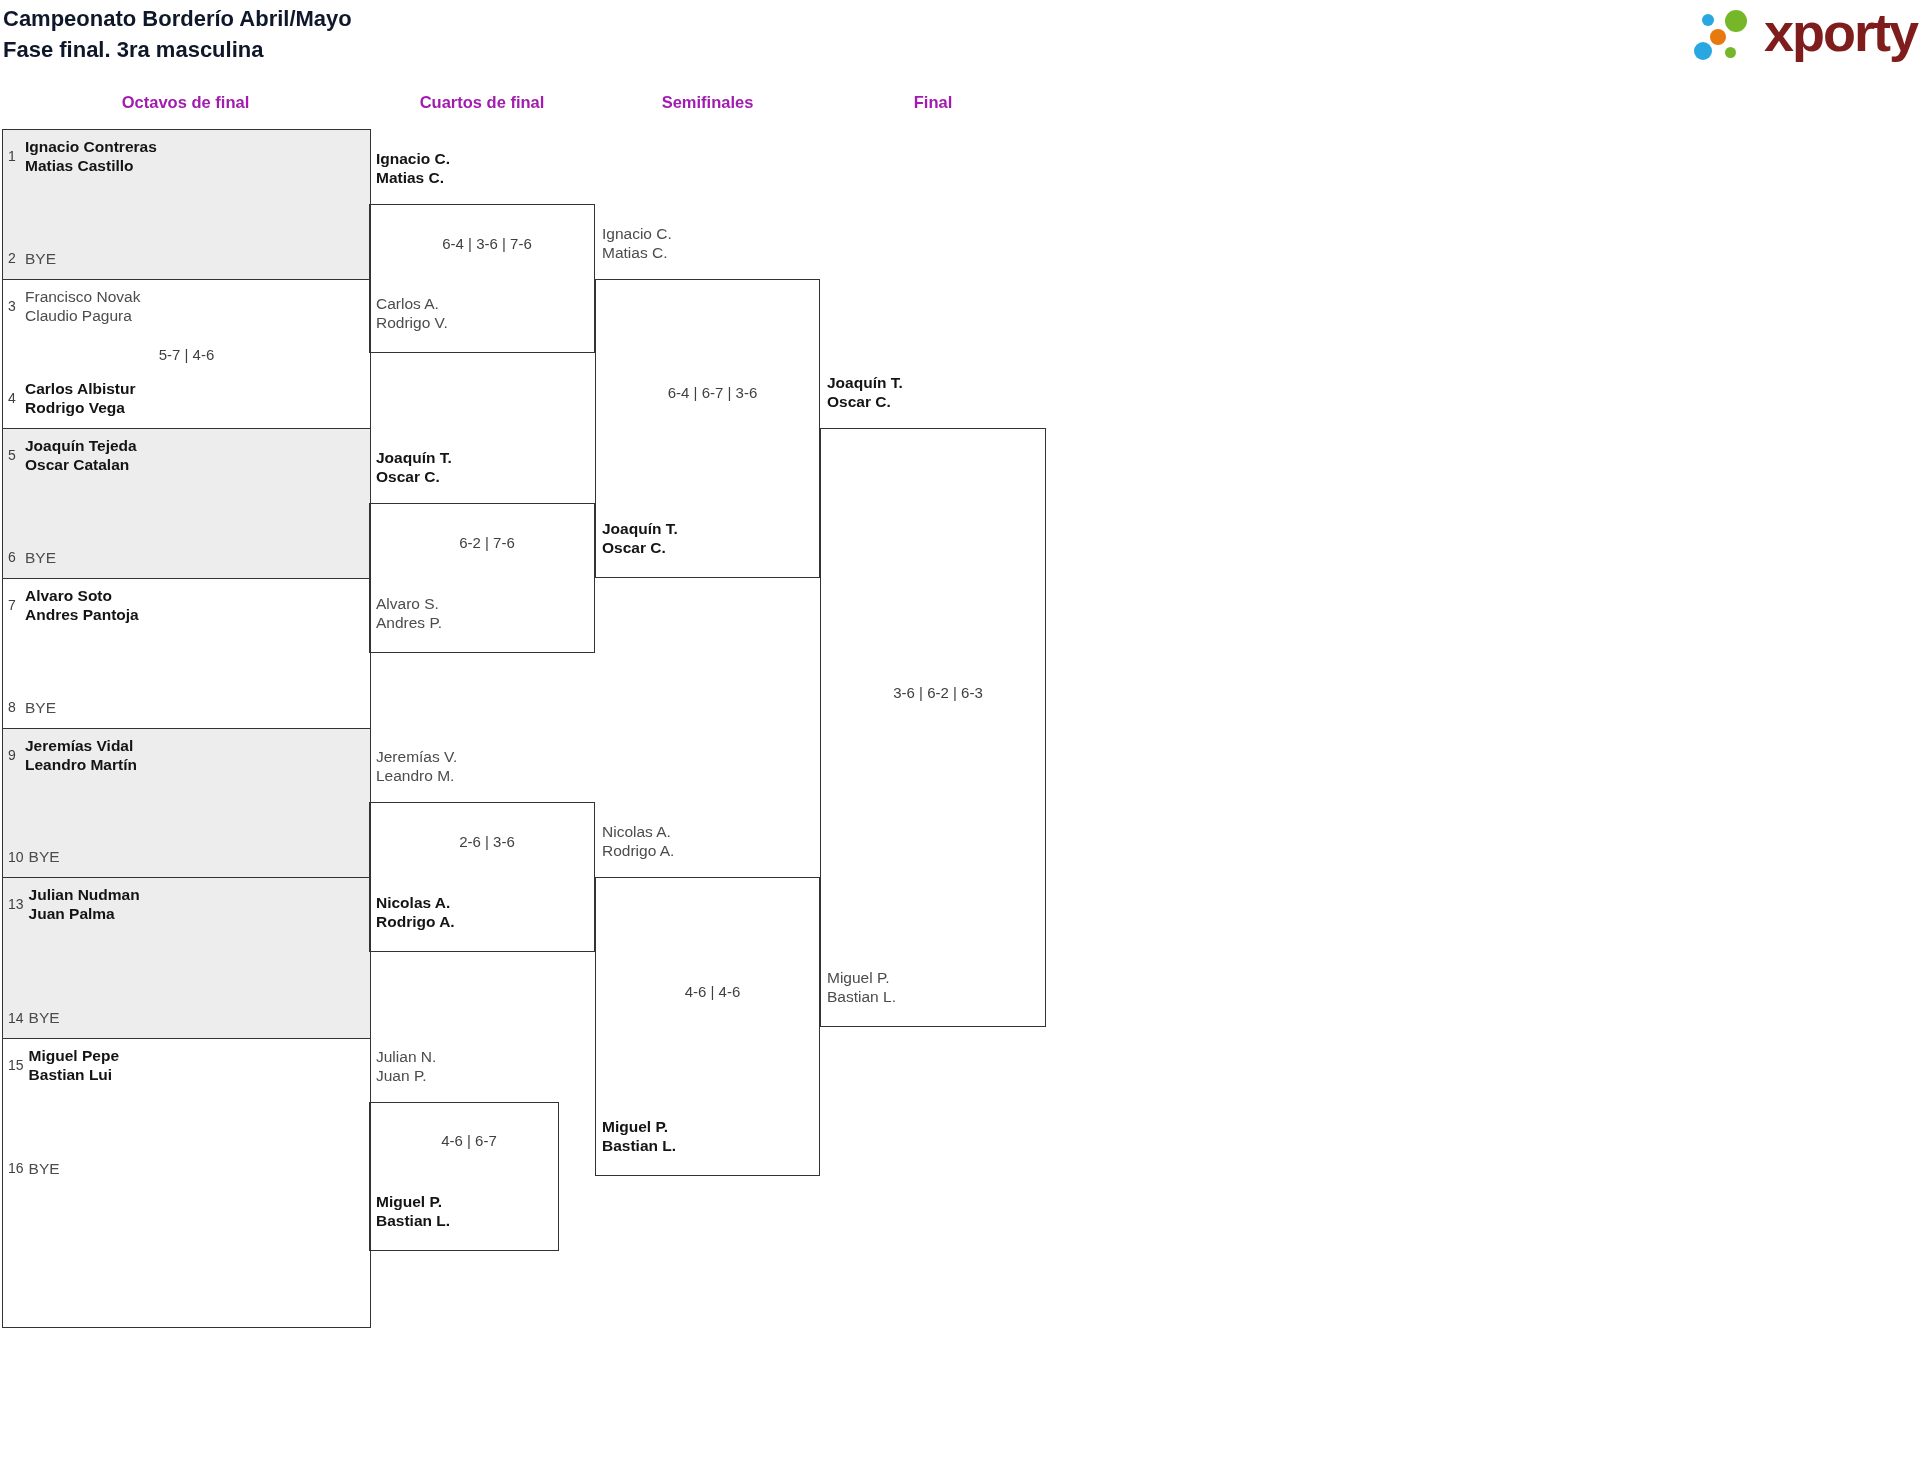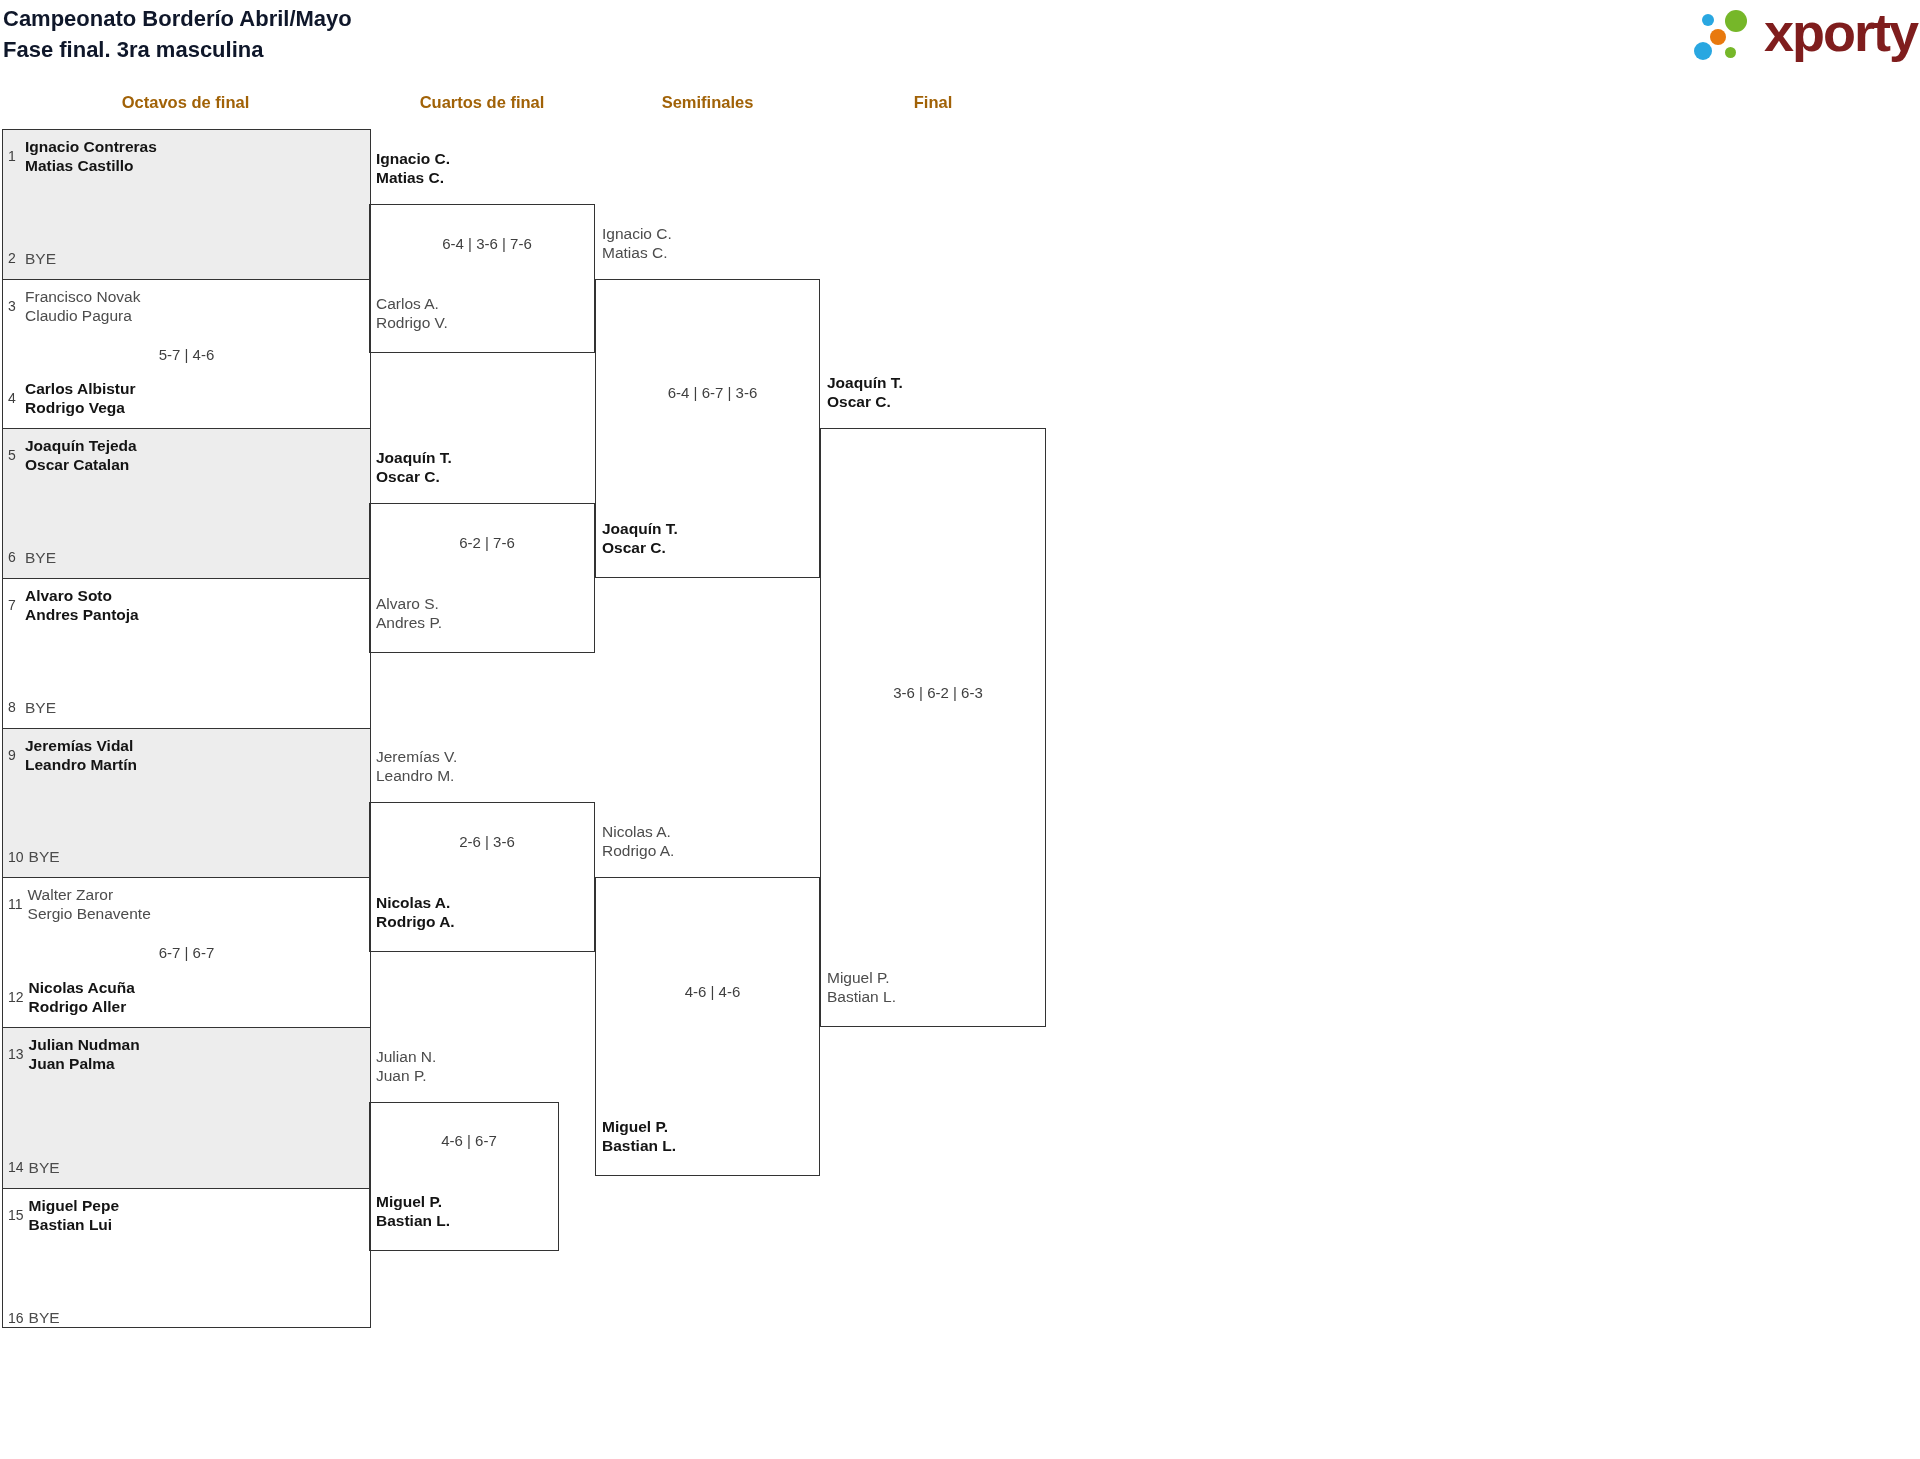--- a/index.html
+++ b/index.html
@@ -6,21 +6,21 @@
   .page{position:relative;width:1920px;height:1459px;background:#fff;
         font-family:"Liberation Sans",sans-serif;overflow:hidden;}
 
   
   .title-line{position:absolute;left:3px;font-size:22px;font-weight:700;color:#0f172a;line-height:31px;white-space:nowrap;}
   .title-1{top:3px;}
   .title-2{top:34px;}
 
   
   .rhdr{position:absolute;top:93px;height:20px;text-align:center;
-        font-size:16.5px;font-weight:600;color:#a16207;white-space:nowrap;}
+        font-size:16.5px;font-weight:600;color:#a21caf;white-space:nowrap;}
   .rhdr.h0{left:2px;width:367px;}
   .rhdr.h1{left:369px;width:226px;}
   .rhdr.h2{left:595px;width:225px;}
   .rhdr.h3{left:820px;width:226px;}
 
   
   .oct-wrap{position:absolute;border:1px solid #333;background:#fff;}
   .oct-cell{position:relative;border-bottom:1px solid #333;box-sizing:border-box;}
   .oct-cell:last-child{border-bottom:none;}
   .oct-cell.shaded{background:#ededed;}
@@ -148,37 +148,20 @@
               <div>Leandro Martín</div>
             </div>
           </div>
           <div class="team team-bottom">
             <span class="seed">10</span>
             <div class="names">
               <div>BYE</div>
             </div>
           </div>
         </div>
-        <div class="oct-cell" style="height: 149.625px;">
-          <div class="team team-top">
-            <span class="seed">11</span>
-            <div class="names">
-              <div>Walter Zaror</div>
-              <div>Sergio Benavente</div>
-            </div>
-          </div>
-          <div class="score">6-7 | 6-7</div>
-          <div class="team team-bottom winner">
-            <span class="seed">12</span>
-            <div class="names">
-              <div>Nicolas Acuña</div>
-              <div>Rodrigo Aller</div>
-            </div>
-          </div>
-        </div>
         <div class="oct-cell shaded" style="height: 161px;">
           <div class="team team-top winner">
             <span class="seed">13</span>
             <div class="names">
               <div>Julian Nudman</div>
               <div>Juan Palma</div>
             </div>
           </div>
           <div class="team team-bottom">
             <span class="seed">14</span>

